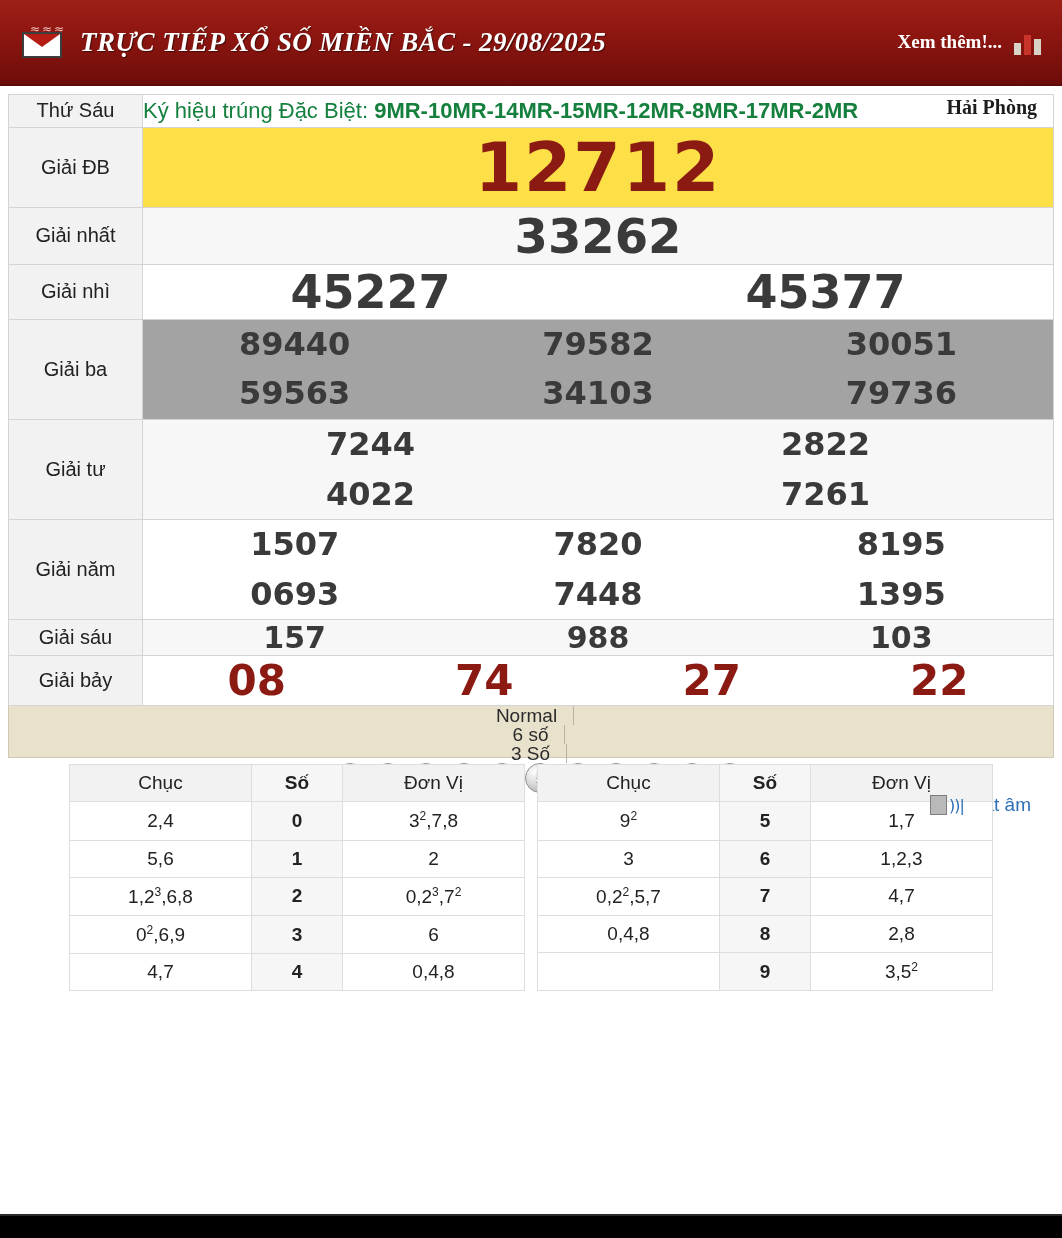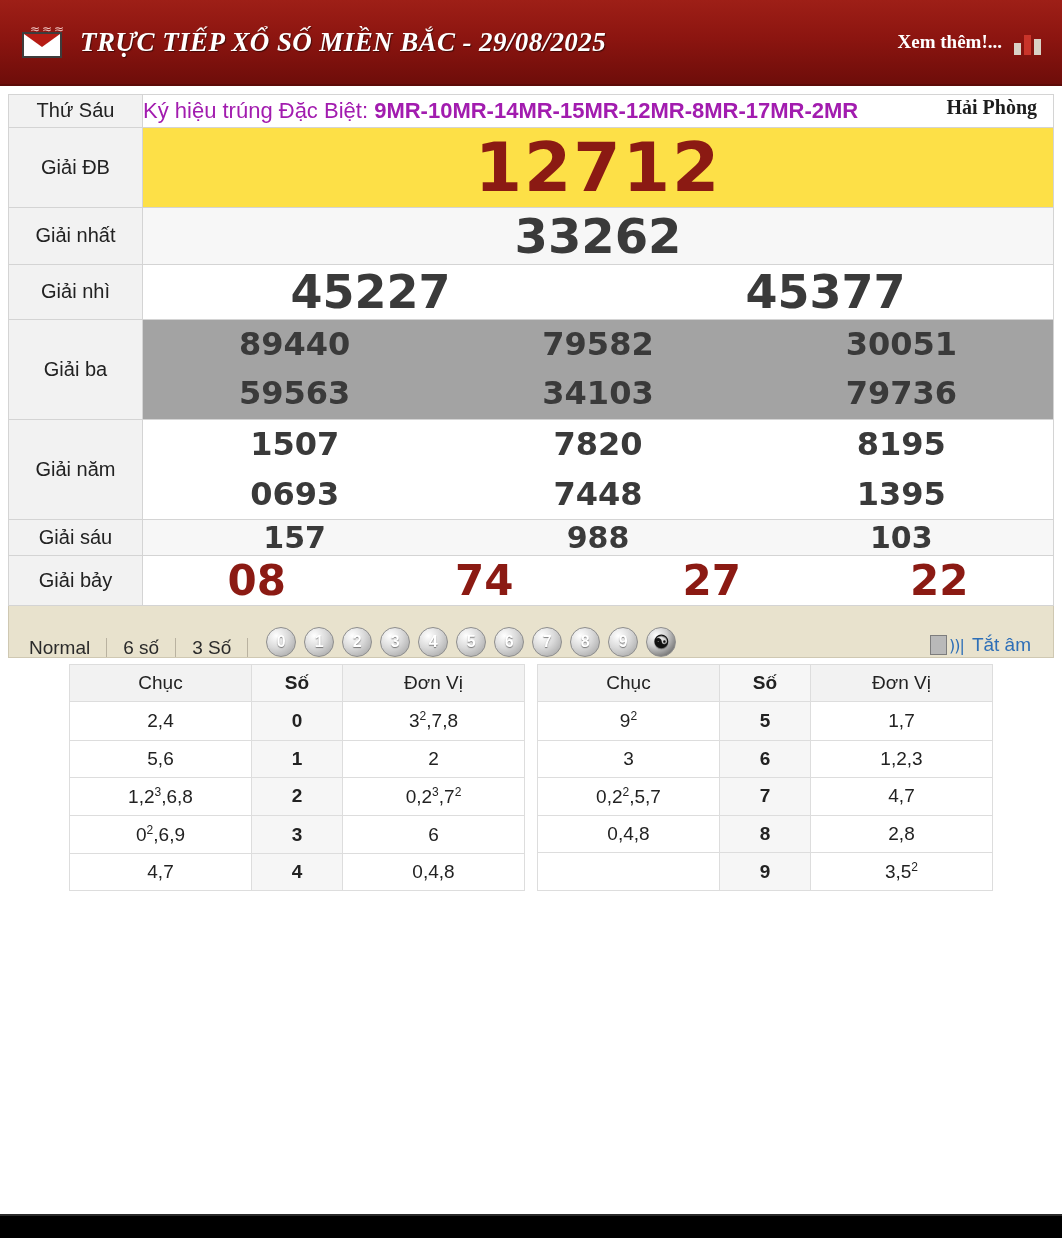--- a/index.html
+++ b/index.html
@@ -132,21 +132,21 @@
     padding: 6px 2px;
   }
   .row-day .lbl { font-size: 20px; }
   .kyhieu-cell {
     padding: 10px 14px 8px 14px;
     position: relative;
   }
   .kyhieu-line {
     font-family: "Liberation Sans", sans-serif;
     font-size: 22px;
-    color: #a21caf;
+    color: #15803d;
     line-height: 1.45;
   }
   .kyhieu-line .lead { font-weight: normal; }
   .kyhieu-line .codes { font-weight: bold; }
   .province {
     position: absolute;
     right: 16px;
     bottom: 8px;
     font-family: "Liberation Serif", serif;
     font-size: 20px;
@@ -216,23 +216,24 @@
   
   .toolbar {
     width: 1046px;
     margin: 0 auto;
     box-sizing: border-box;
     height: 52px;
     background: #e8e2cd;
     border: 1px solid #cfc8b2;
     border-top: none;
     display: flex;
-    align-items: flex-end;
+    align-items: center;
     padding: 0 12px;
     gap: 0;
+    flex-direction: column;
   }
   .tb-seg {
     font-family: "Liberation Sans", sans-serif;
     font-size: 19px;
     color: #2b2b2b;
     padding: 0 16px;
     border-right: 1px solid #b9b2a0;
     line-height: 1;
     white-space: nowrap;
   }
@@ -416,20 +417,35 @@
           </div>
           <div class="num-row g3-num">
             <span>59563</span>
             <span>34103</span>
             <span>79736</span>
           </div>
         </div>
       </td>
     </tr>
 
+    <tr>
+      <td class="lbl">Giải tư</td>
+      <td class="g4-cell nums">
+        <div class="cell-inner">
+          <div class="num-row g4-num">
+            <span>7244</span>
+            <span>2822</span>
+          </div>
+          <div class="num-row g4-num">
+            <span>4022</span>
+            <span>7261</span>
+          </div>
+        </div>
+      </td>
+    </tr>
 
     <tr>
       <td class="lbl">Giải năm</td>
       <td class="g5-cell nums">
         <div class="cell-inner">
           <div class="num-row g5-num">
             <span>1507</span>
             <span>7820</span>
             <span>8195</span>
           </div>

